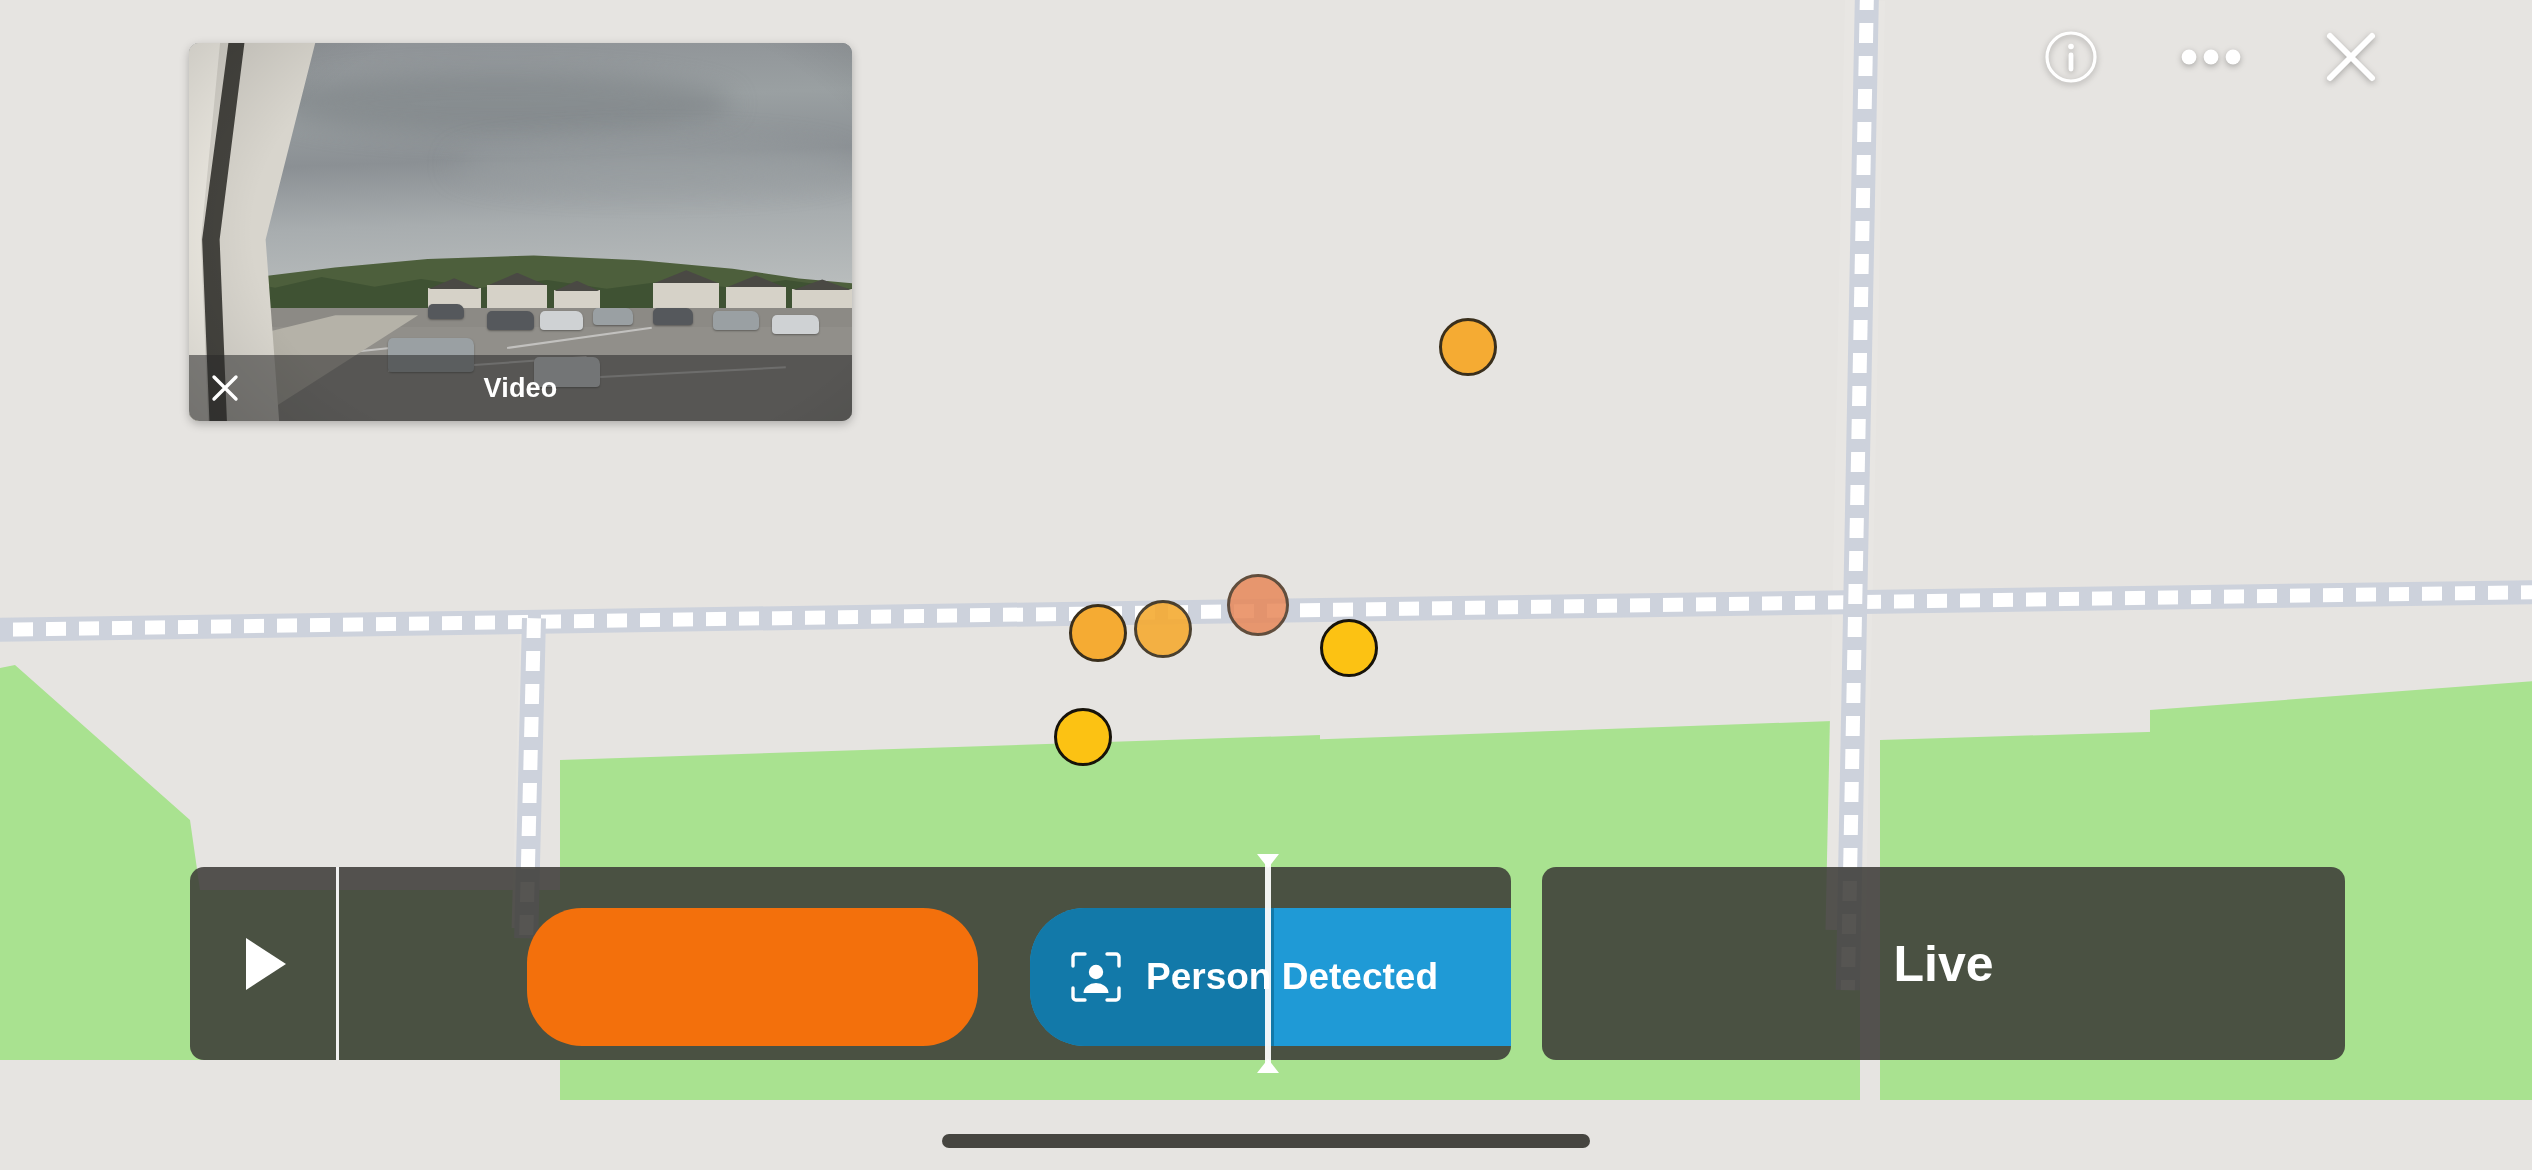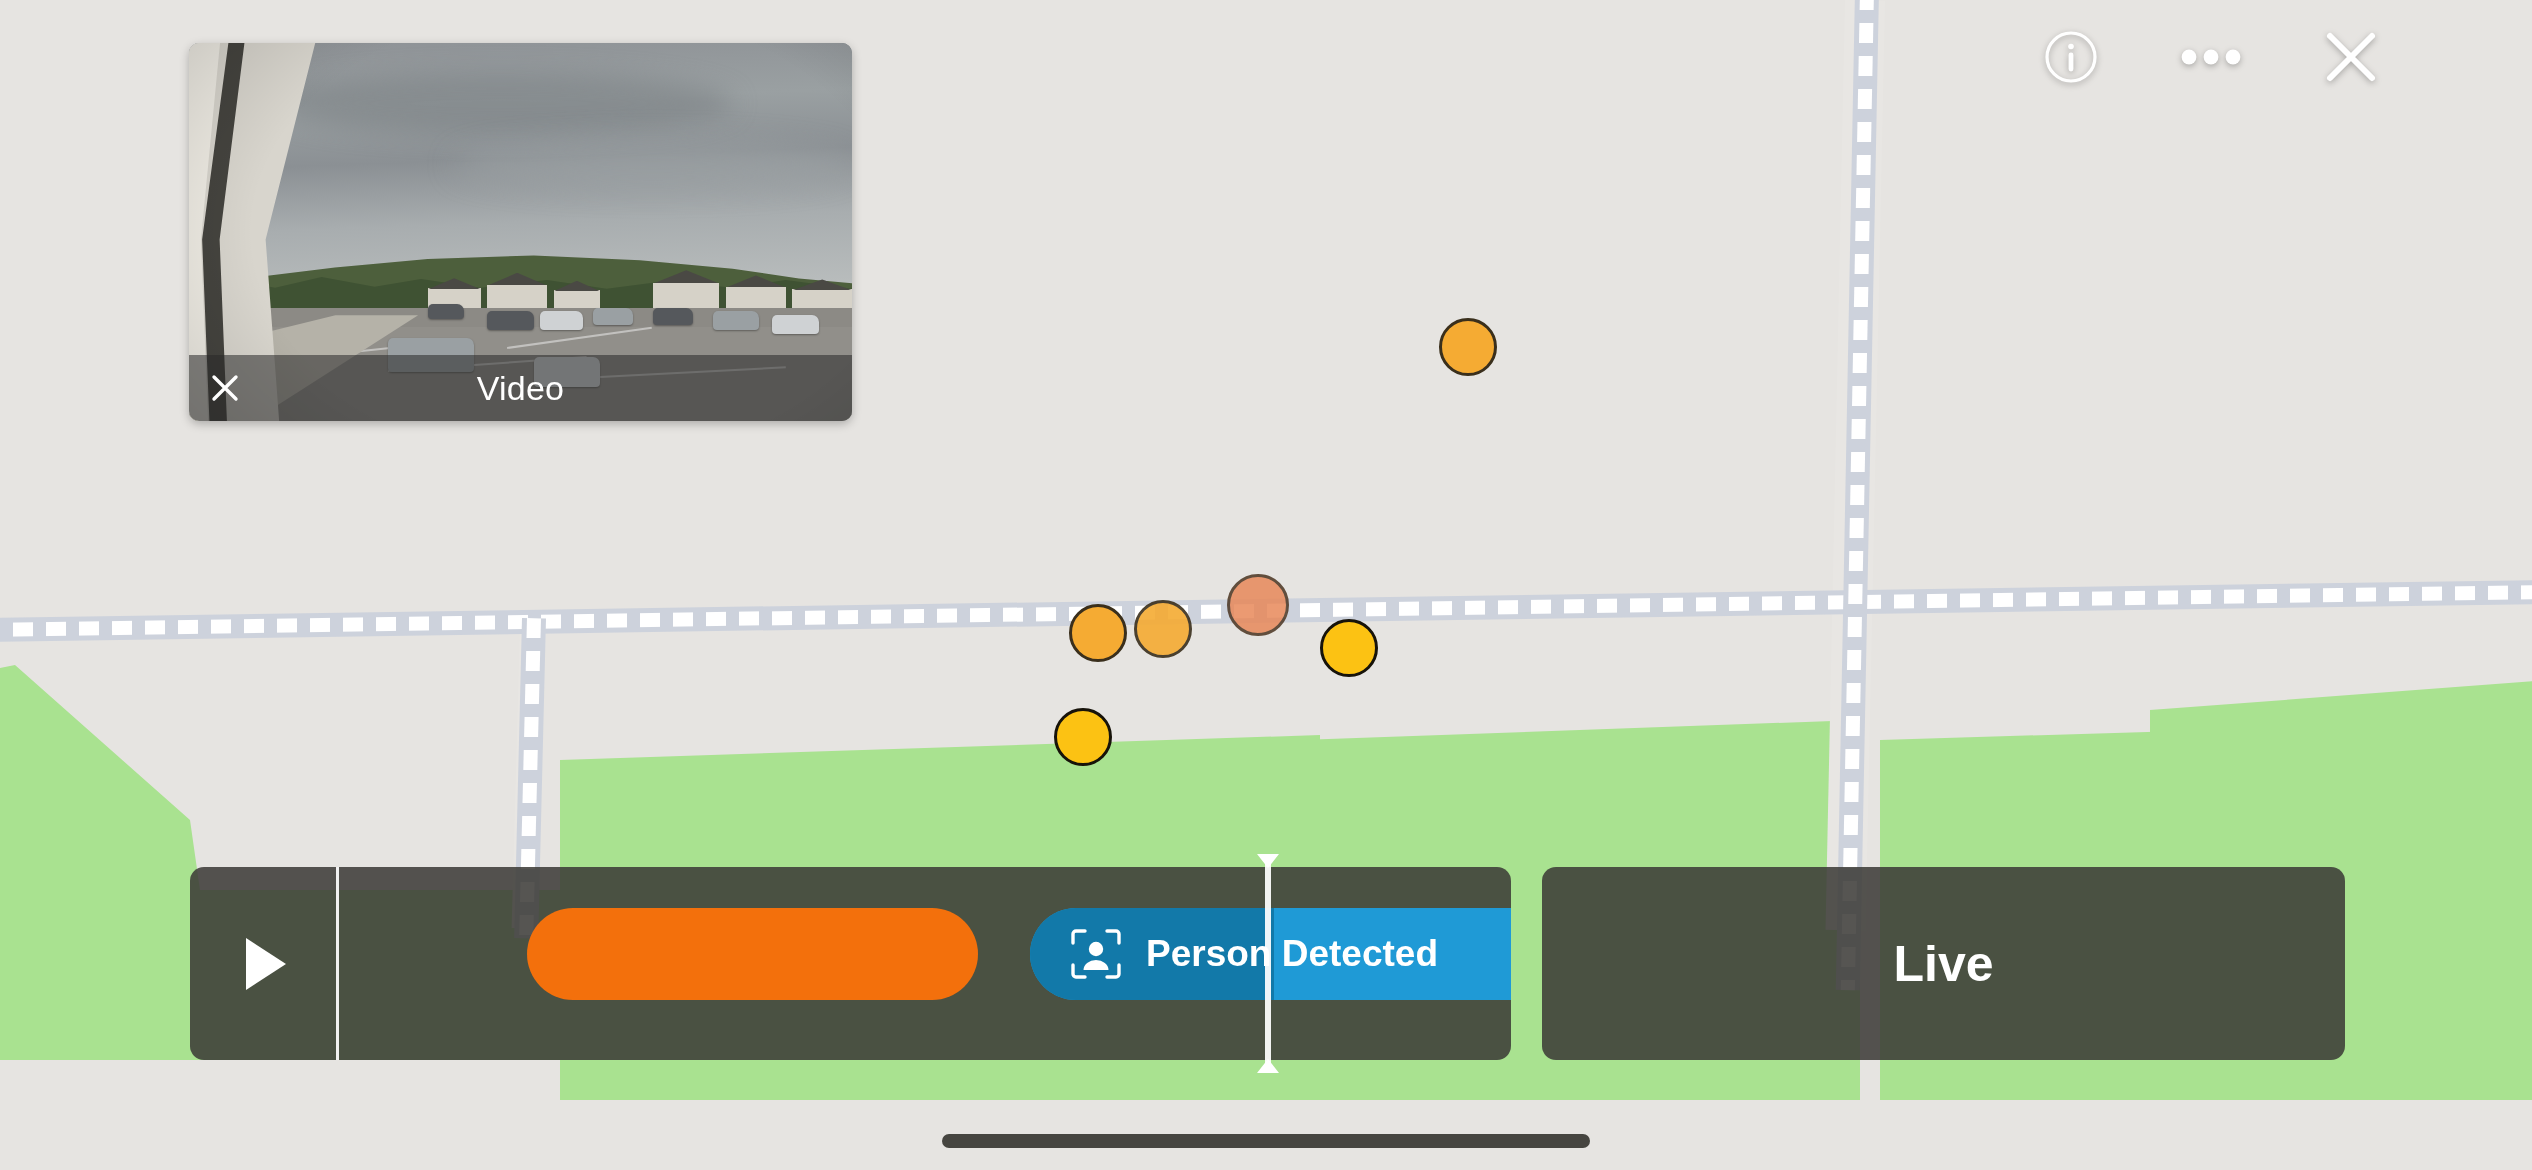--- a/index.html
+++ b/index.html
@@ -207,22 +207,22 @@
     position: absolute;
     left: 0; right: 0; bottom: 0;
     height: 66px;
     background: rgba(40,40,40,0.55);
     display: flex;
     align-items: center;
     justify-content: center;
   }
   #video-label {
     color: #fff;
-    font-size: 34px;
-    font-weight: 400;
+    font-size: 27px;
+    font-weight: 700;
     letter-spacing: 0.2px;
   }
   #video-close {
     position: absolute;
     left: 14px;
     top: 50%;
     transform: translateY(-50%);
     width: 44px; height: 44px;
     display: flex; align-items: center; justify-content: center;
   }
@@ -291,21 +291,21 @@
   }
   #track {
     position: absolute;
     left: 146px; right: 0; top: 0; bottom: 0;
     overflow: hidden;
     border-radius: 0 14px 14px 0;
   }
   .clip {
     position: absolute;
     top: 41px;
-    height: 92px;
+    height: 138px;
     border-radius: 55px;
   }
   #clip-orange {
     left: 191px;
     width: 451px;
     background: #f3700c;
   }
   #clip-event {
     left: 694px;
     width: 625px;

